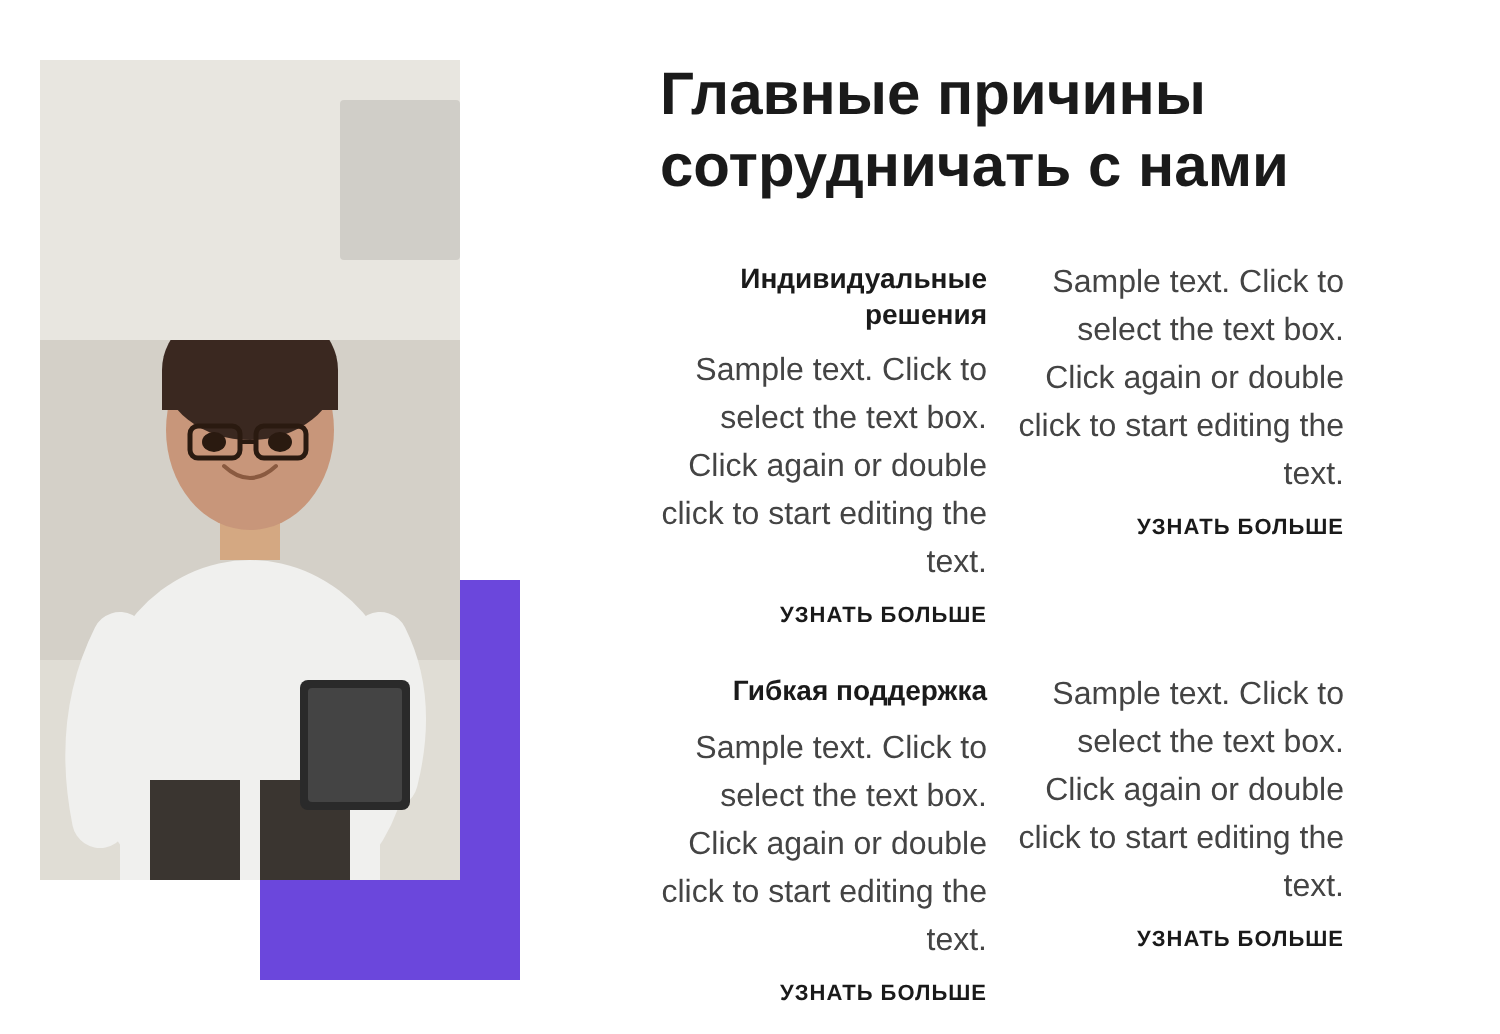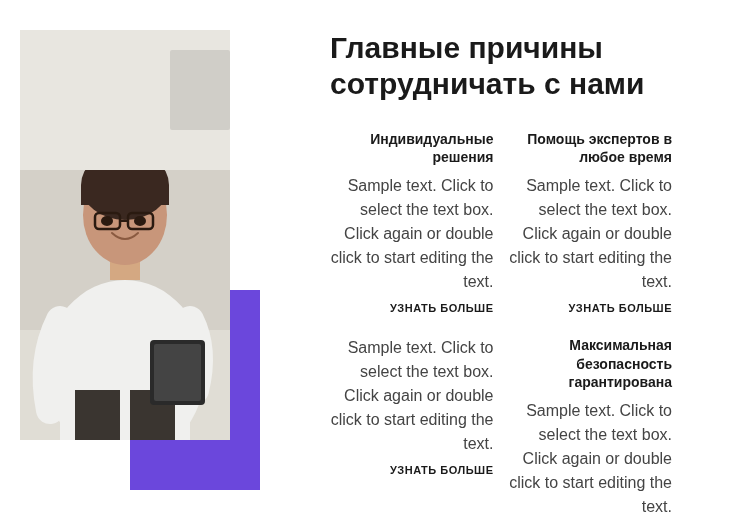--- a/index.html
+++ b/index.html
@@ -174,29 +174,28 @@
 
     <h1 class="main-title">Главные причины сотрудничать с нами</h1>
 
     <div class="features-grid">
     <div class="feature-item">
           <div class="feature-title">Индивидуальные решения</div>
           <div class="feature-text">Sample text. Click to select the text box. Click again or double click to start editing the text.</div>
           <div class="learn-more">УЗНАТЬ БОЛЬШЕ</div>
         </div>
         <div class="feature-item">
-          <div class="feature-title">Помощь экспертов в любое время</div>
           <div class="feature-text">Sample text. Click to select the text box. Click again or double click to start editing the text.</div>
           <div class="learn-more">УЗНАТЬ БОЛЬШЕ</div>
         </div>
         <div class="feature-item">
+          <div class="feature-title">Гибкая поддержка</div>
           <div class="feature-text">Sample text. Click to select the text box. Click again or double click to start editing the text.</div>
           <div class="learn-more">УЗНАТЬ БОЛЬШЕ</div>
         </div>
         <div class="feature-item">
-          <div class="feature-title">Максимальная безопасность гарантирована</div>
           <div class="feature-text">Sample text. Click to select the text box. Click again or double click to start editing the text.</div>
           <div class="learn-more">УЗНАТЬ БОЛЬШЕ</div>
         </div>
       </div>
 
   </div>
 </div>
 
 </body></html>

